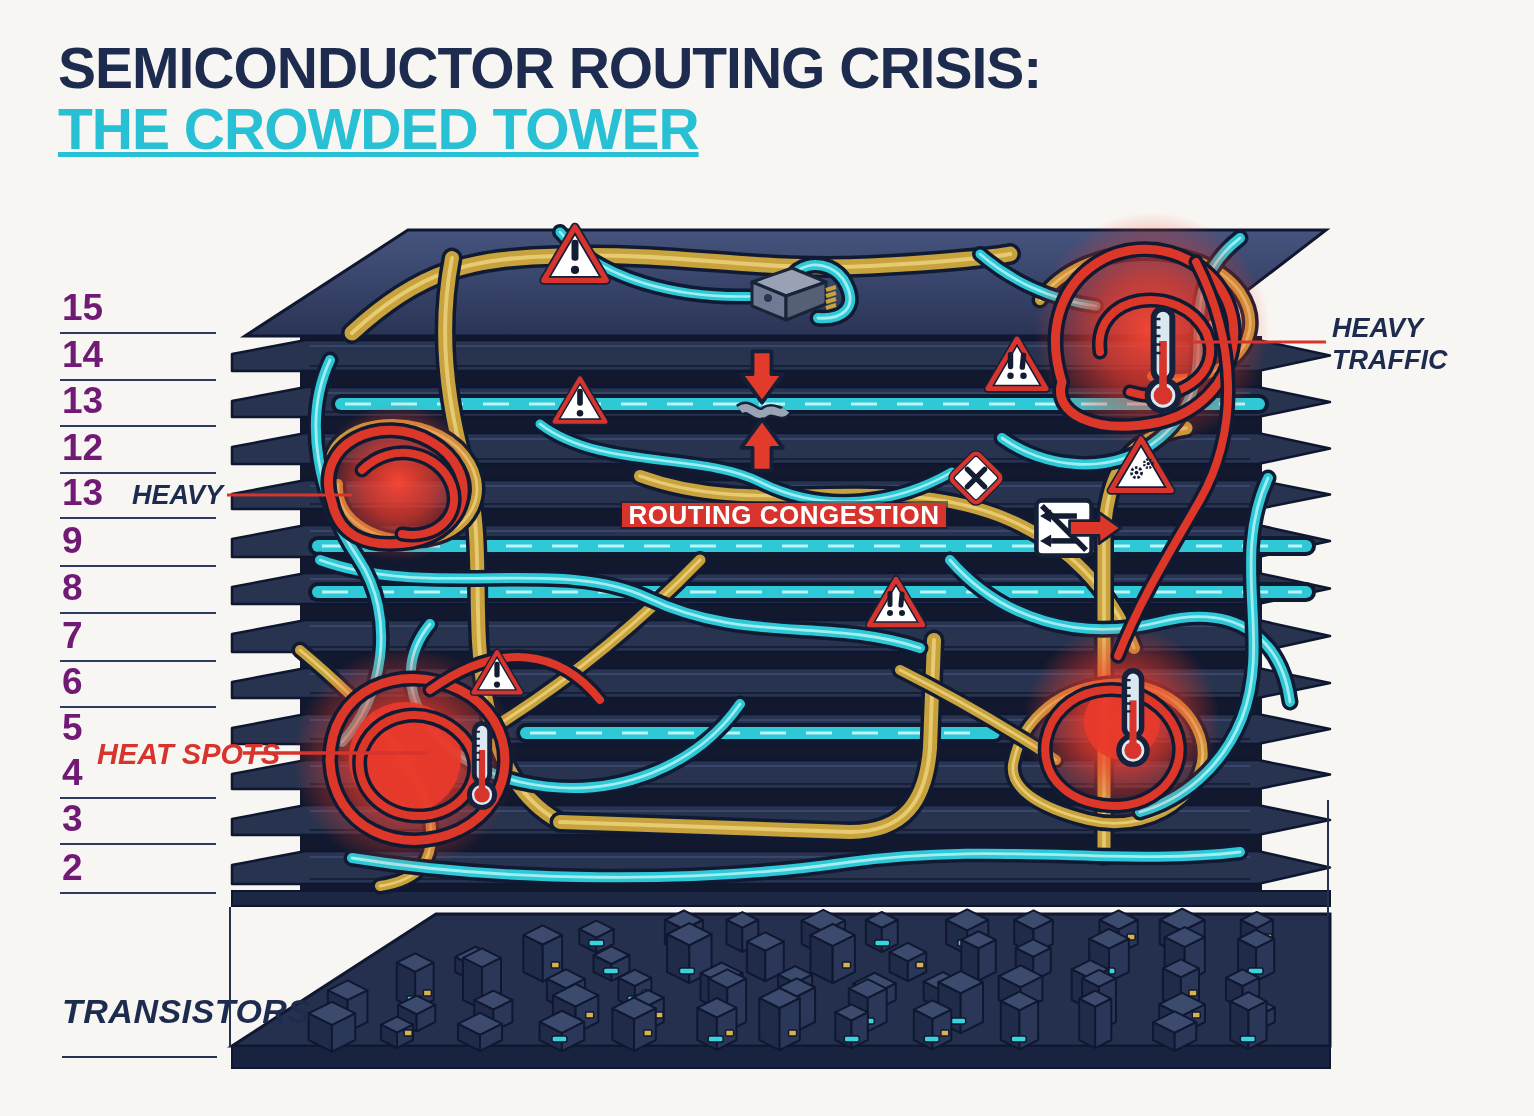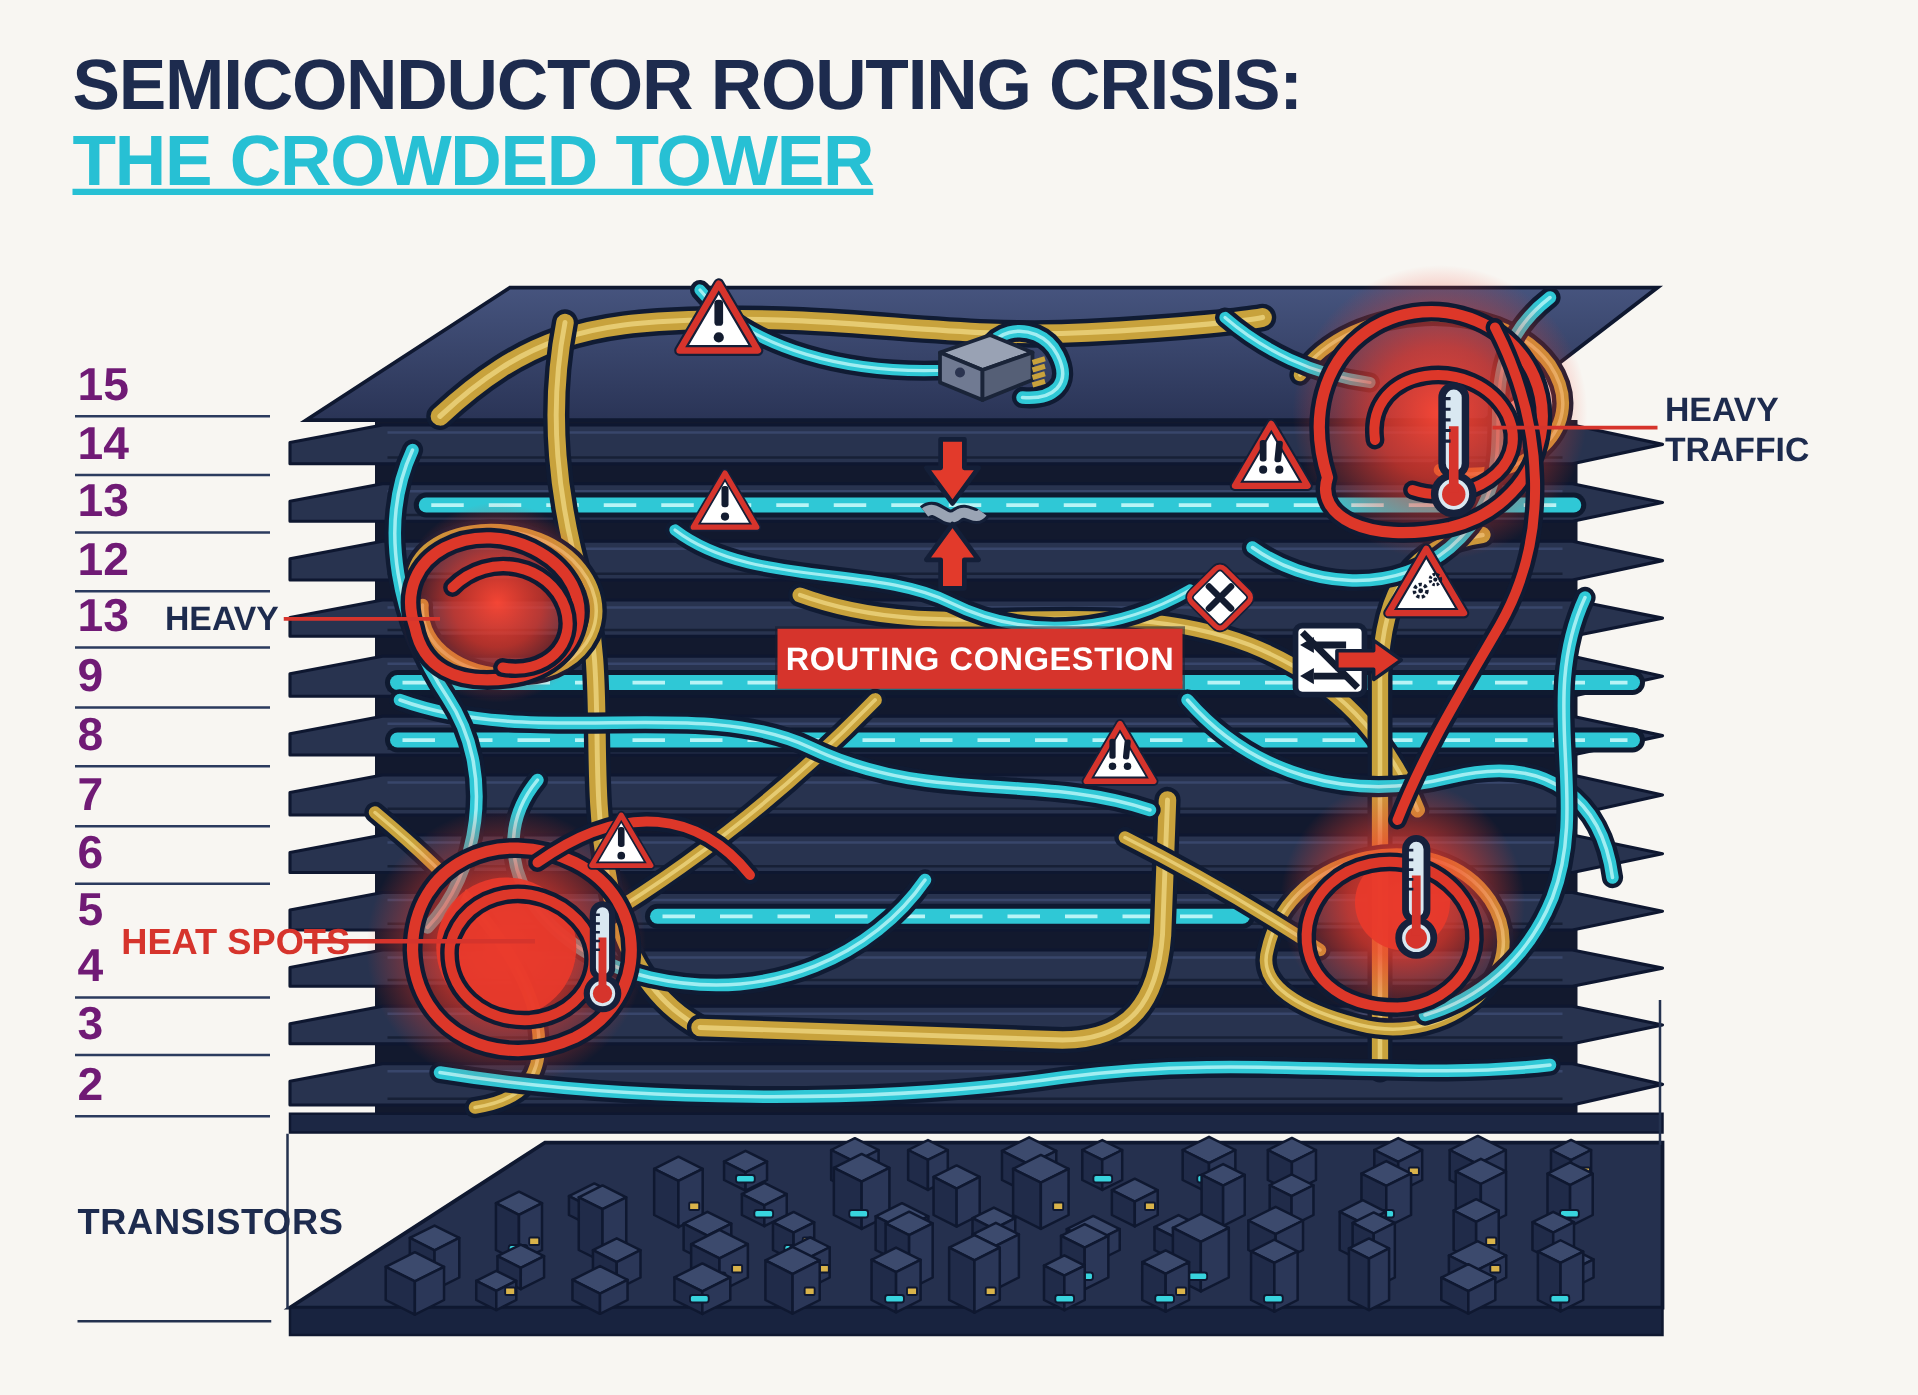--- a/index.html
+++ b/index.html
@@ -6,26 +6,26 @@
   .canvas{position:relative;width:1534px;height:1116px;background:#f8f6f2;overflow:hidden;
           font-family:"Liberation Sans",sans-serif;}
   svg.art{position:absolute;left:0;top:0;z-index:1;}
   .labels{position:absolute;inset:0;z-index:2;pointer-events:none;}
   .title1{position:absolute;left:58px;top:40px;font-size:57px;font-weight:700;letter-spacing:-1px;
           color:#1d2b4e;line-height:1;white-space:nowrap;}
   .title2{position:absolute;left:58px;top:101px;font-size:57px;font-weight:700;letter-spacing:-1px;
           color:#27c0d4;line-height:1;white-space:nowrap;text-decoration:underline;}
   .lnum{position:absolute;left:62px;font-size:37px;font-weight:700;color:#701a75;line-height:40px;}
   .lline{position:absolute;left:60px;width:156px;height:2px;background:#2b3b5e;}
-  .side-label{position:absolute;font-weight:700;color:#1d2b4e;line-height:1.2;white-space:nowrap;}
+  .side-label{position:absolute;font-weight:700;color:#1d2b4e;line-height:1.2;white-space:nowrap;font-style:italic;}
   .power{left:132px;top:479px;font-size:27px;}
   .heat{left:97px;top:737px;font-size:29px;color:#d6342c;text-align:center;}
   .heavy{left:1332px;top:312px;font-size:27px;}
-  .trans{left:62px;top:961px;font-size:29px;letter-spacing:.5px;text-align:right;}
-  .banner{position:absolute;left:622px;top:503px;width:324px;height:48px;background:#d6342c;
+  .trans{left:62px;top:991px;font-size:34px;letter-spacing:.5px;text-align:right;}
+  .banner{position:absolute;left:622px;top:503px;width:324px;height:24px;background:#d6342c;
           box-shadow:0 0 0 2px rgba(25,30,48,.55);display:flex;align-items:center;justify-content:center;
           color:#fff;font-size:26px;font-weight:700;letter-spacing:.5px;white-space:nowrap;}
   .aux-line{position:absolute;background:#24324f;}
   .v1{left:229px;top:907px;width:2px;height:140px;}
   .h1{left:62px;top:1056px;width:155px;height:2px;}
   .v2{left:1327px;top:800px;width:2px;height:116px;}
 </style>
 </head>
 <body>
 

